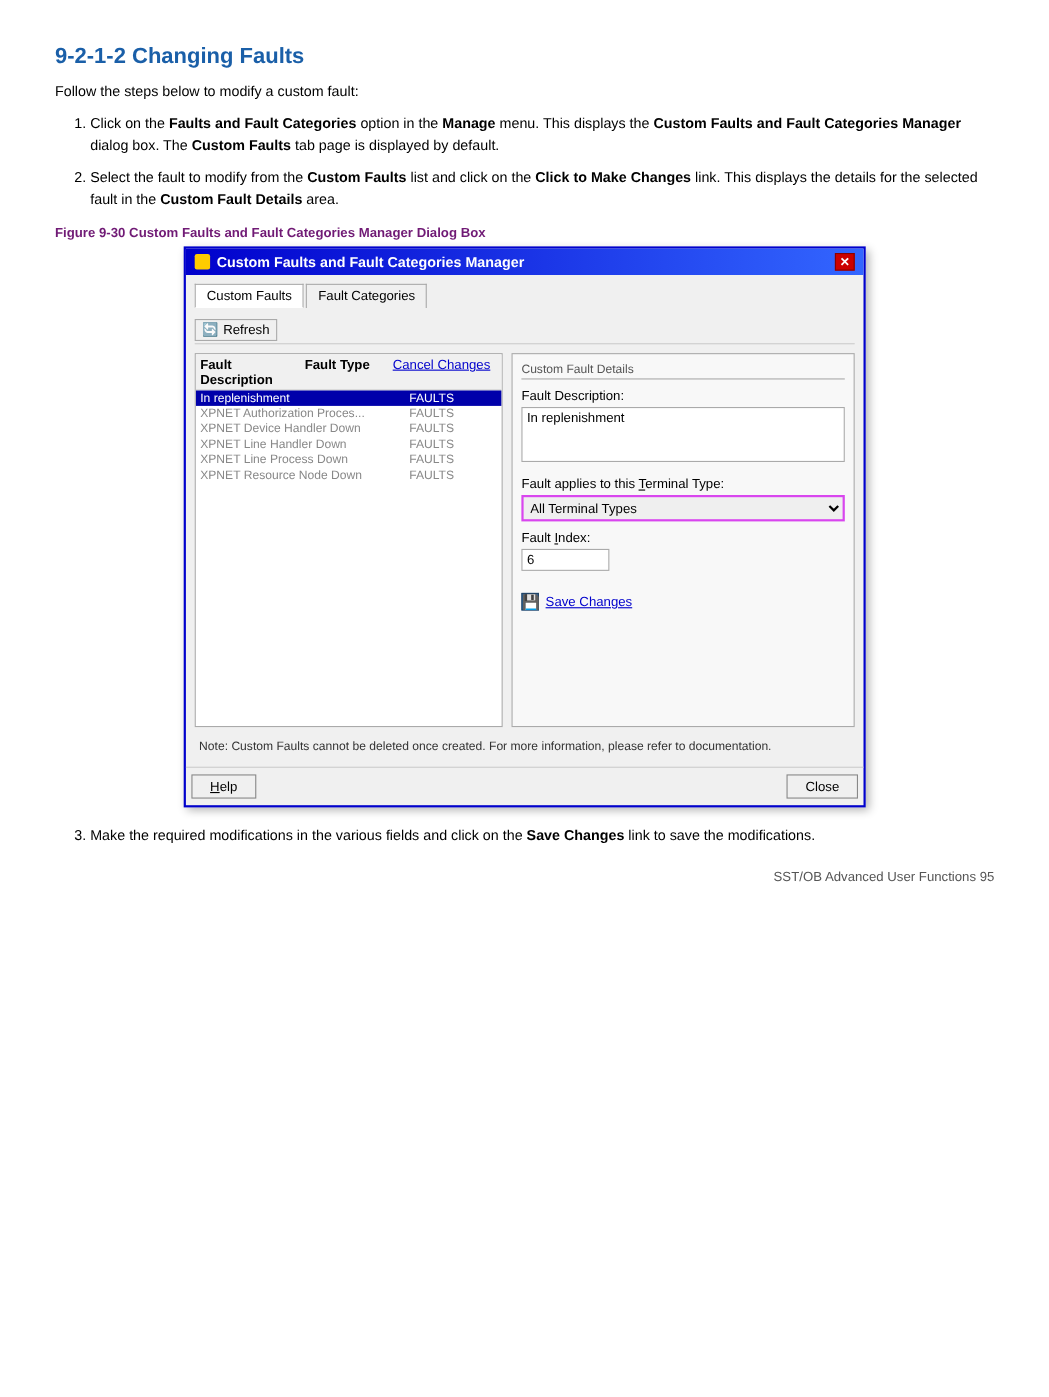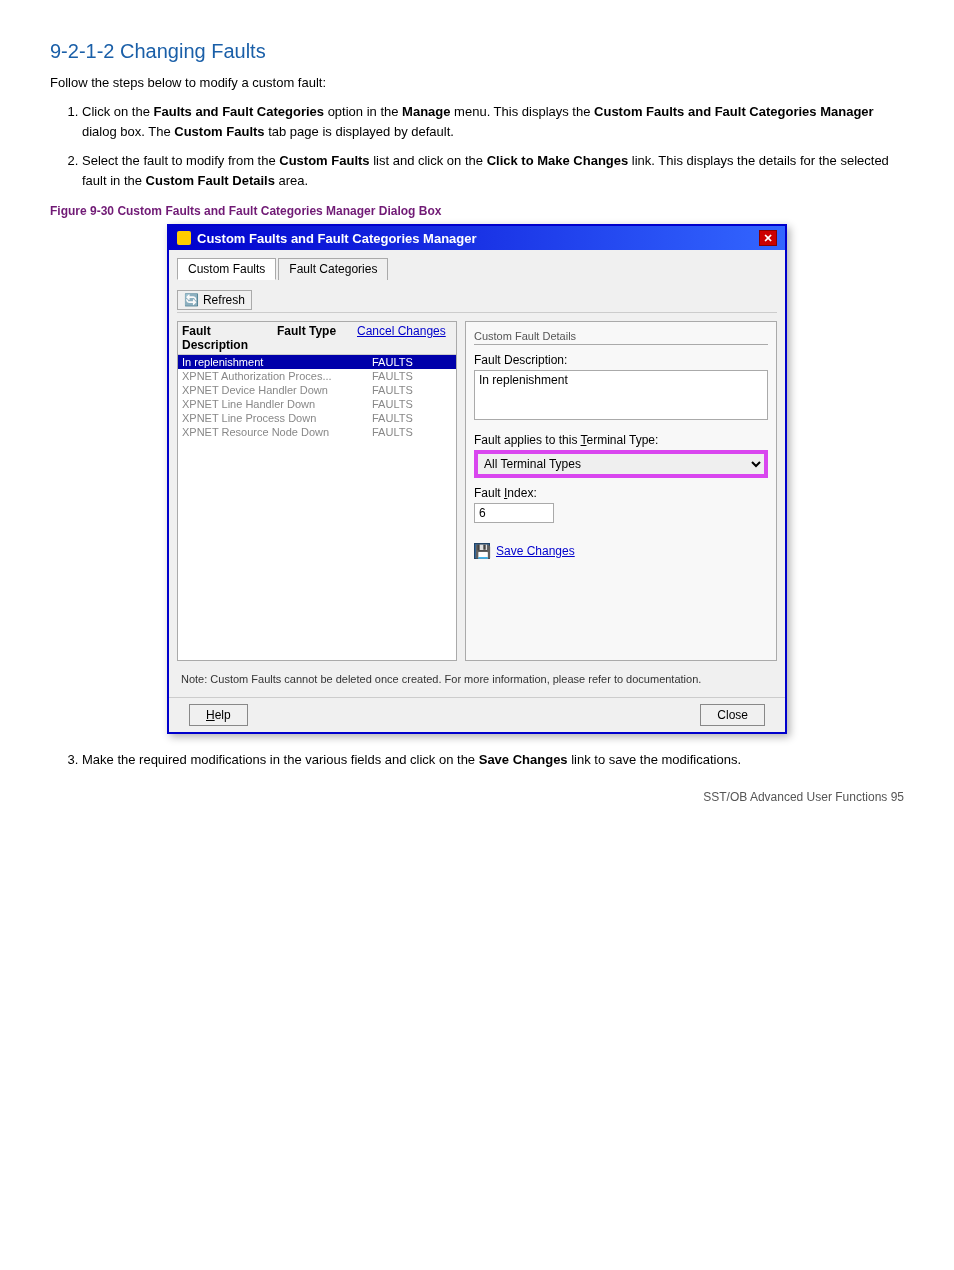--- a/index.html
+++ b/index.html
@@ -8,21 +8,21 @@
       font-size: 13px;
       background: #fff;
       color: #000;
       width: 954px;
       min-height: 1270px;
       padding: 40px 50px;
     }
 
     h1.section-title {
       font-size: 20px;
-      font-weight: normal;
+      font-weight: bold;
       color: #1a5fa8;
       margin-bottom: 12px;
     }
 
     p.intro {
       font-size: 13px;
       margin-bottom: 12px;
     }
 
     ol.steps {
@@ -266,21 +266,21 @@
     .field-select {
       display: flex;
       align-items: center;
       gap: 4px;
     }
 
     .field-select select {
       flex: 1;
       font-size: 12px;
       padding: 2px;
-      border: 4px solid #d946ef;
+      border: 2px solid #d946ef;
     }
 
     .fault-index-input {
       width: 80px;
       border: 1px solid #aaa;
       padding: 2px 4px;
       font-size: 12px;
       font-family: Arial, sans-serif;
     }
 
@@ -310,21 +310,21 @@
       font-size: 11px;
       color: #333;
       margin-top: 8px;
       padding: 4px;
     }
 
     .dialog-footer {
       display: flex;
       justify-content: space-between;
       align-items: center;
-      padding: 6px 20px;
+      padding: 6px 5px;
       border-top: 1px solid #ccc;
     }
 
     .footer-btn {
       padding: 3px 16px;
       border: 1px solid #888;
       background: #f0f0f0;
       font-size: 12px;
       cursor: pointer;
     }

